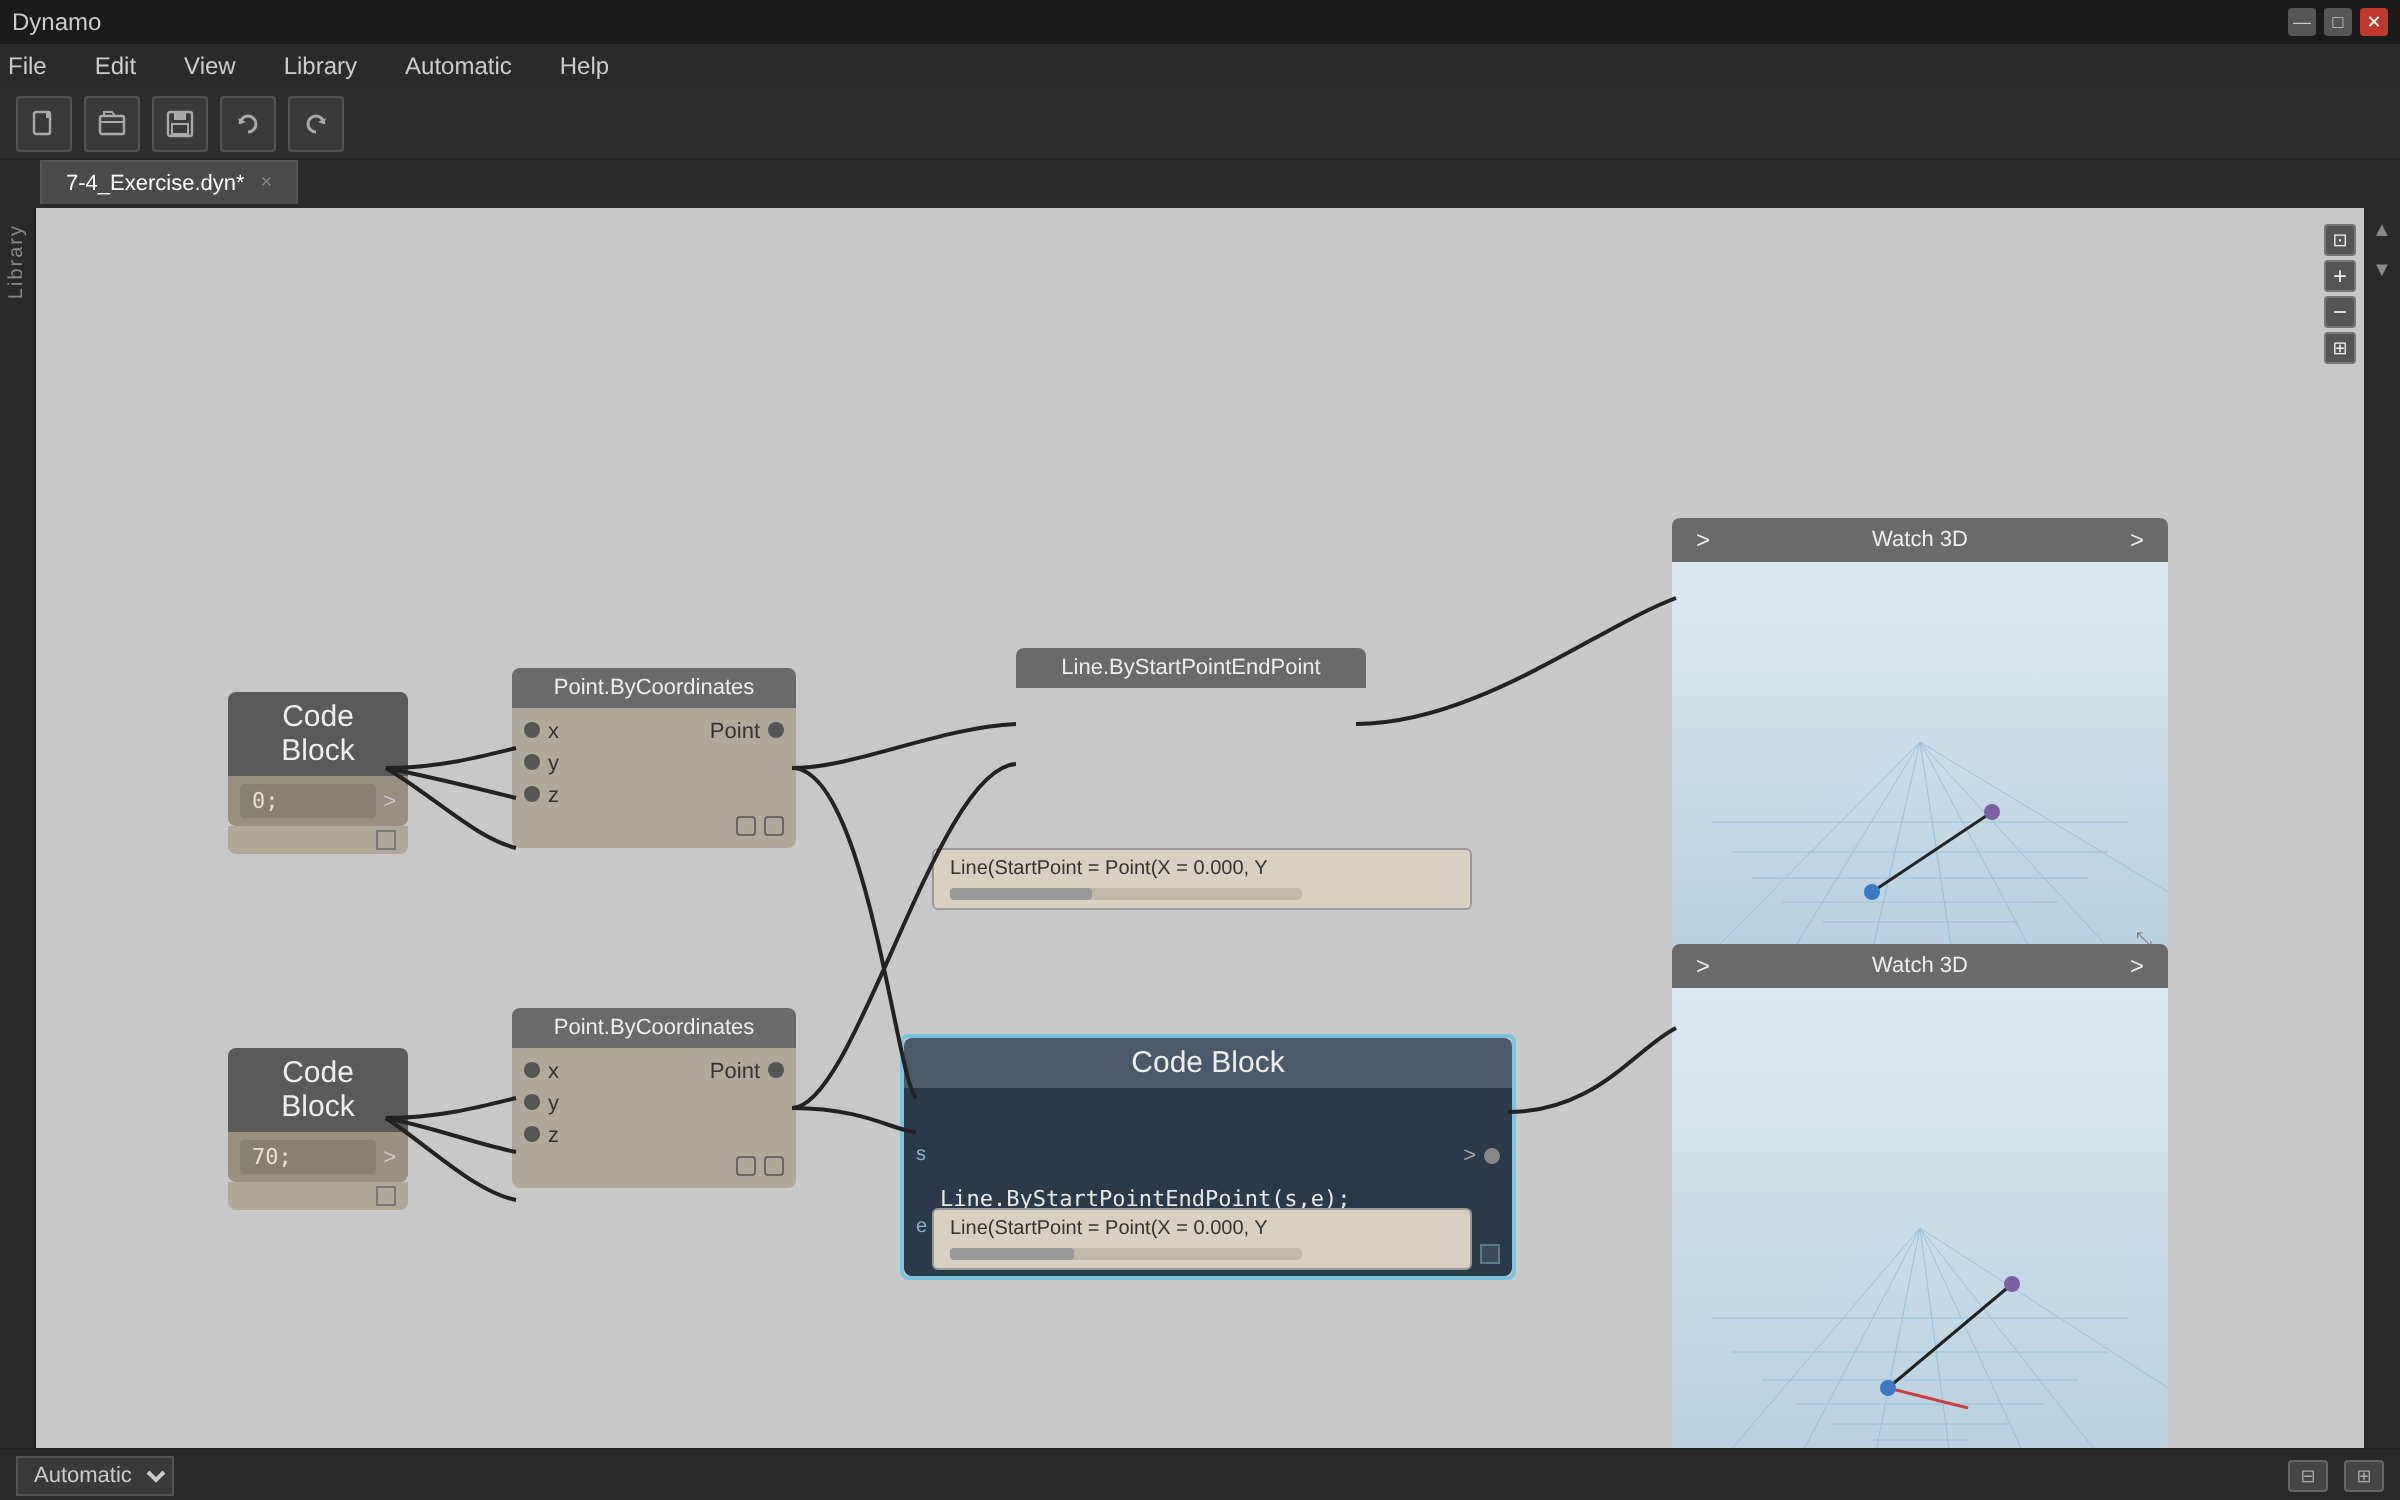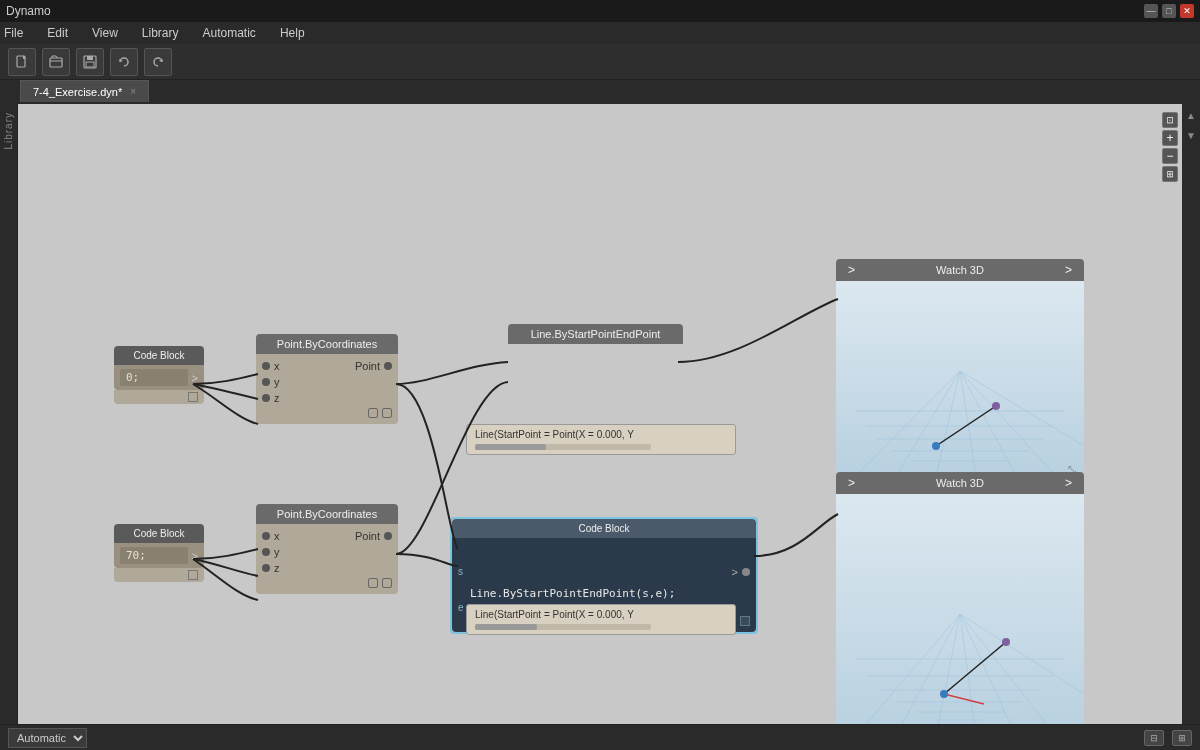--- a/index.html
+++ b/index.html
@@ -112,21 +112,21 @@
     
     .code-block-node {
       position: absolute;
     }
     .code-block-header {
       background: #5a5a5a;
       color: #eee;
       padding: 4px 10px;
       border-radius: 4px 4px 0 0;
       text-align: center;
-      font-size: 10px;
+      font-size: 15px;
       font-weight: 500;
     }
     .code-block-body {
       background: #9a9080;
       border-radius: 0 0 4px 4px;
       padding: 4px 6px;
       display: flex;
       align-items: center;
     }
     .code-value {

